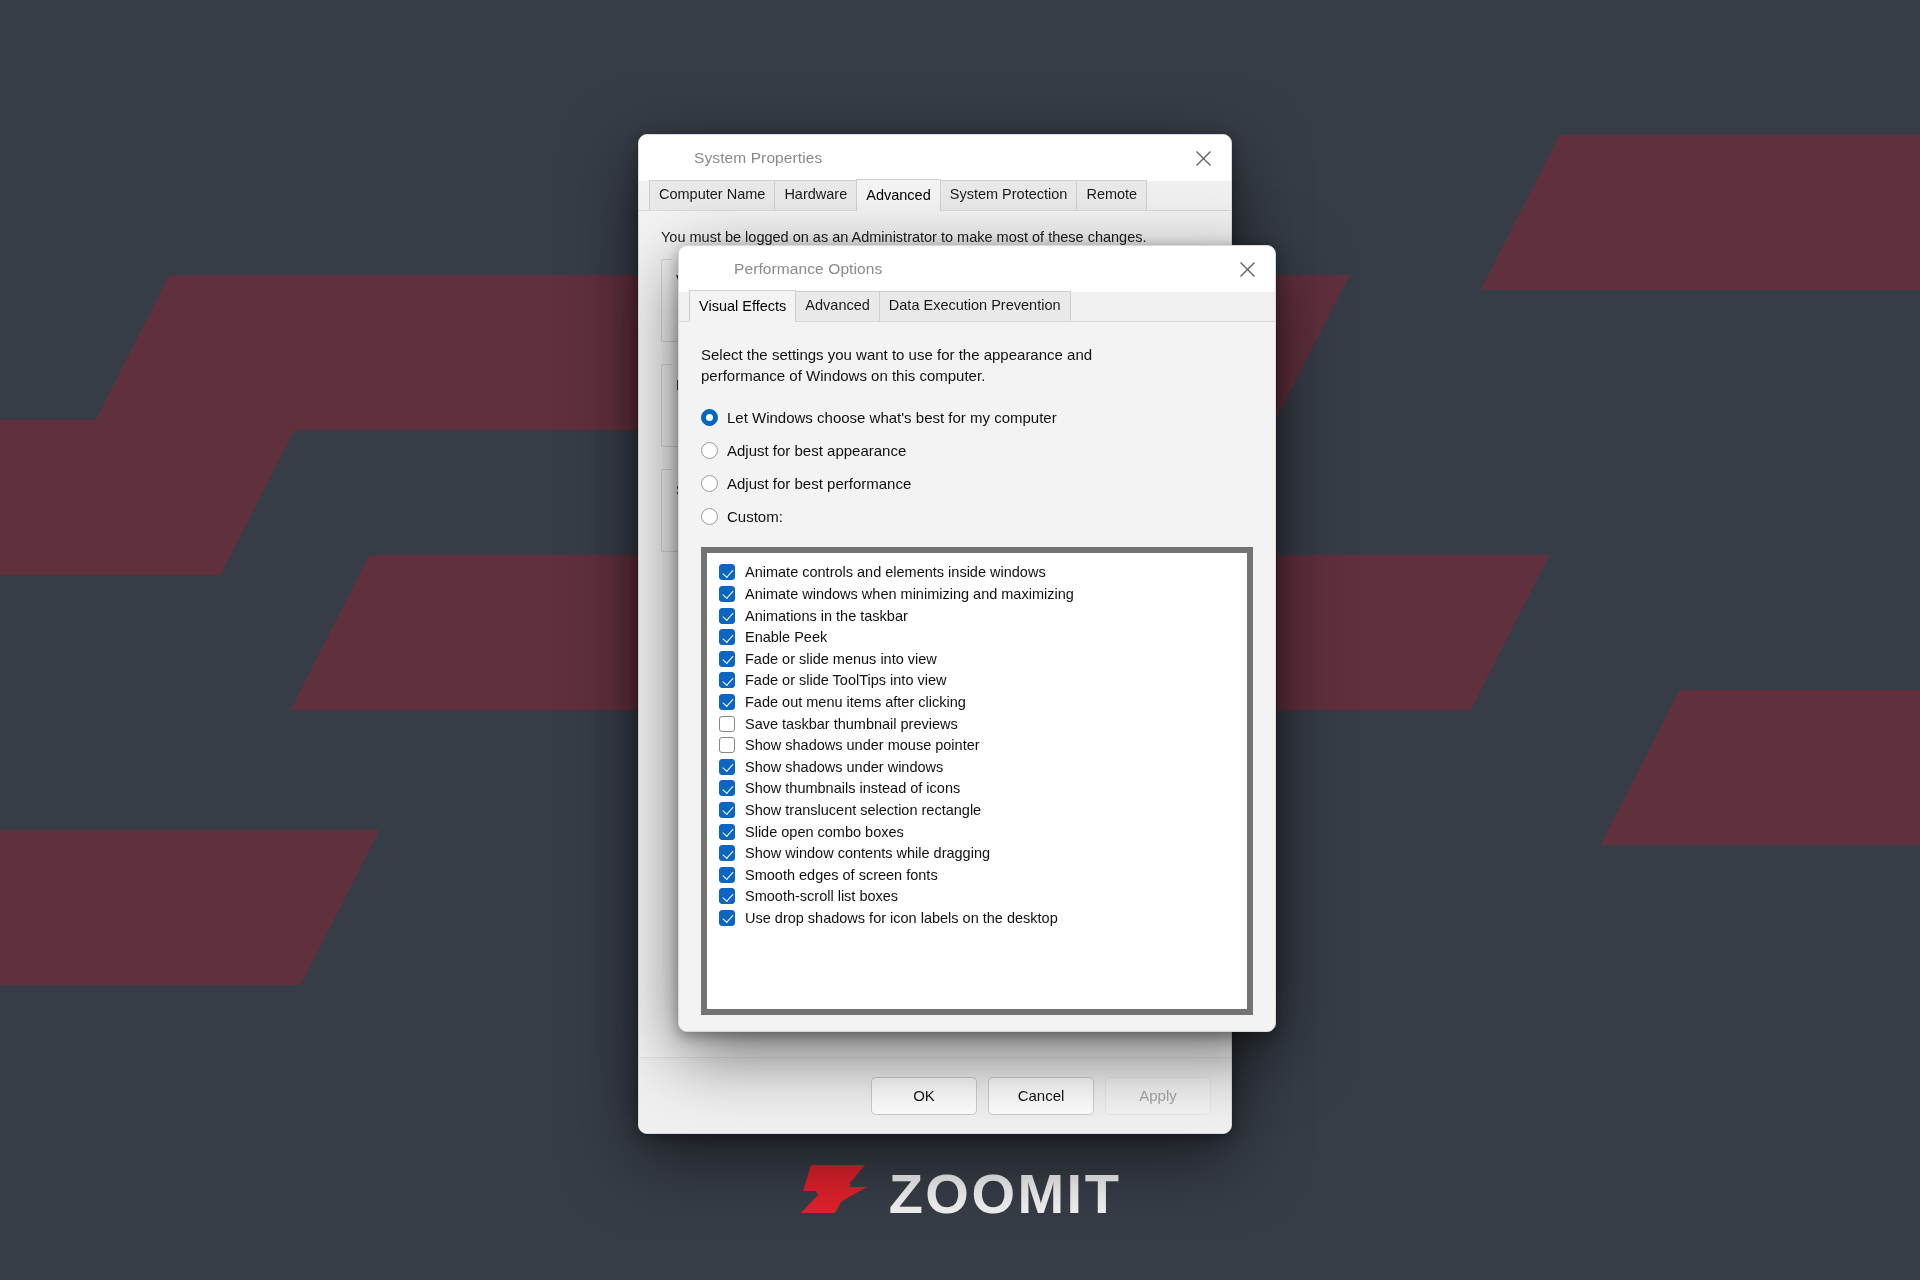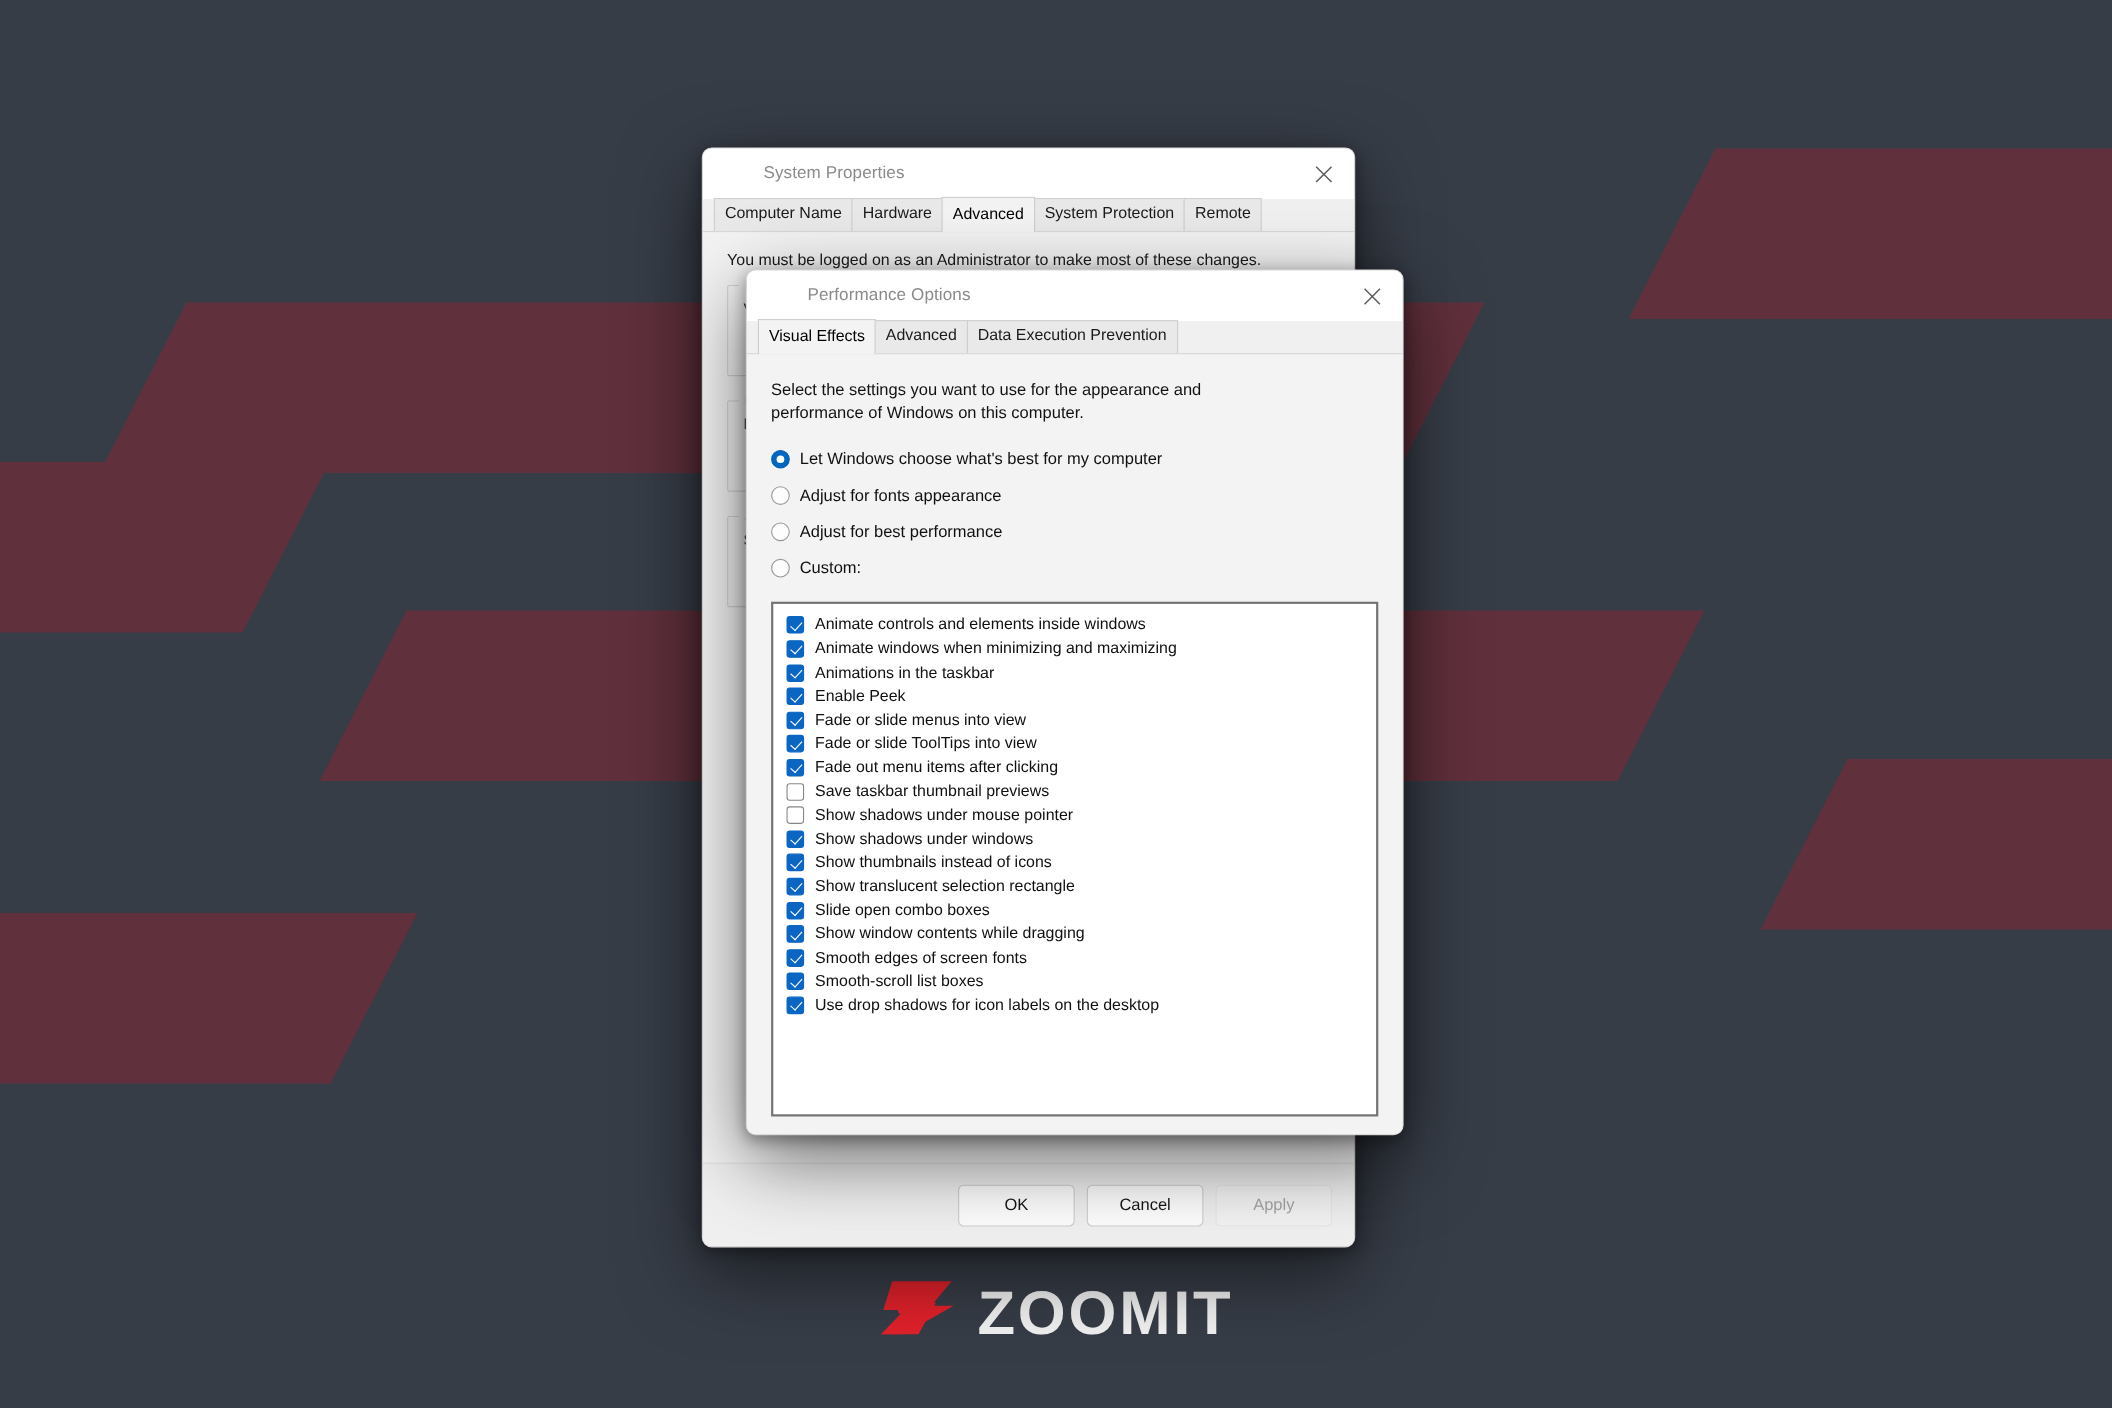--- a/index.html
+++ b/index.html
@@ -214,21 +214,21 @@
     margin: -3.5px 0 0 -3.5px;
     border-radius: 50%;
     background: #ffffff;
   }
   .radio-label { font-size: 15px; color: #101010; }
 
   
   .fx-list {
     flex: 1 1 auto;
     background: #ffffff;
-    border: 2px solid #737373;
+    border: 6px solid #737373;
     margin-top: 6px;
     margin-bottom: 16px;
     padding: 9px 0 9px 0;
     overflow: hidden;
   }
   .fx-row {
     display: flex;
     align-items: center;
     gap: 10px;
     padding: 0 12px;
@@ -394,21 +394,21 @@
   <div id="perf-body">
     <div class="perf-desc">Select the settings you want to use for the appearance and performance of Windows on this computer.</div>
 
     <div id="perf-radios">
         <div class="radio-row">
           <span class="radio checked"></span>
           <span class="radio-label">Let Windows choose what's best for my computer</span>
         </div>
         <div class="radio-row">
           <span class="radio"></span>
-          <span class="radio-label">Adjust for fonts appearance</span>
+          <span class="radio-label">Adjust for best appearance</span>
         </div>
         <div class="radio-row">
           <span class="radio"></span>
           <span class="radio-label">Adjust for best performance</span>
         </div>
         <div class="radio-row">
           <span class="radio"></span>
           <span class="radio-label">Custom:</span>
         </div>
       </div>

